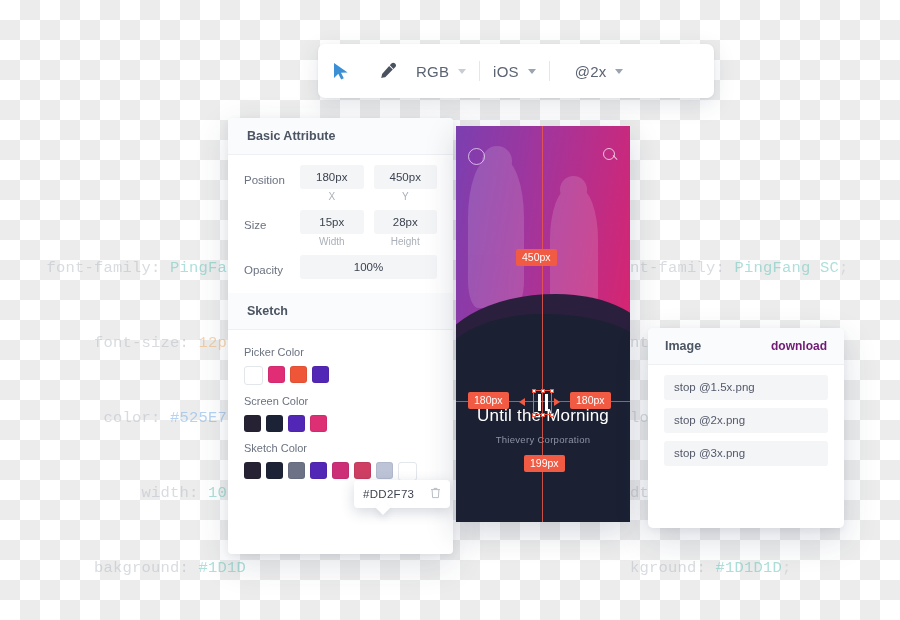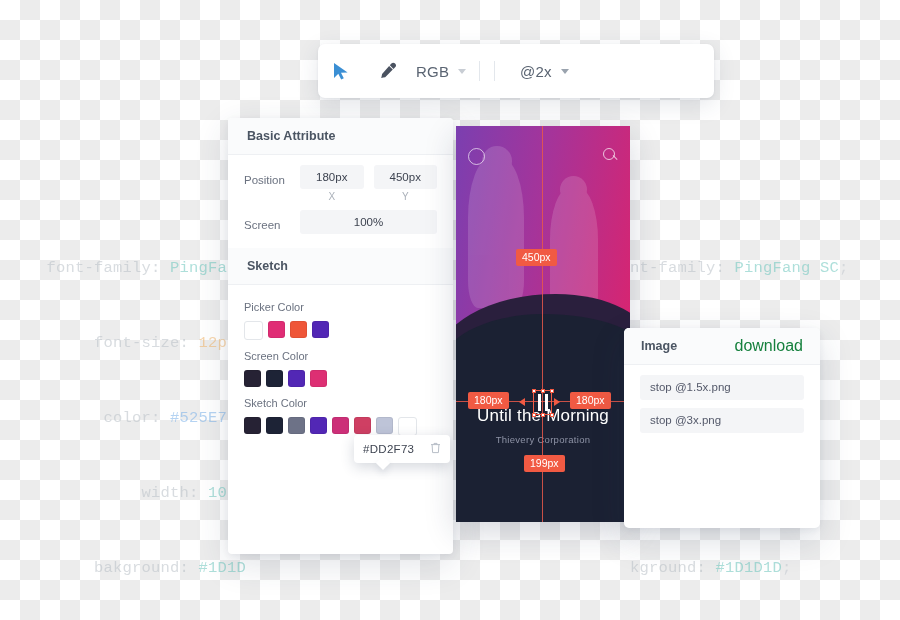--- a/index.html
+++ b/index.html
@@ -126,31 +126,31 @@
   .sel-box{
     position:absolute;left:77px;top:264px;width:19px;height:25px;
     border:1.3px solid #f15a43;box-sizing:border-box;
   }
   .sel-h{position:absolute;width:4px;height:4px;background:#fff;border:1px solid #f15a43;box-sizing:border-box;}
   .pause-bar{position:absolute;top:3px;width:3px;height:17px;background:#fff;}
   .arrowcap{position:absolute;top:272px;width:0;height:0;border-top:4px solid transparent;border-bottom:4px solid transparent;}
 
   
   .panel-img{
-    position:absolute;left:624px;top:328px;width:196px;height:200px;
+    position:absolute;left:648px;top:328px;width:196px;height:200px;
     background:#fff;border-radius:5px;
     box-shadow:0 12px 34px rgba(40,55,85,.16), 0 2px 6px rgba(40,55,85,.07);
     overflow:hidden;
   }
   .img-head{
     height:36px;background:#fafbfc;border-bottom:1px solid #eef0f3;
     display:flex;align-items:center;justify-content:space-between;padding:0 17px;
   }
   .img-head .t{font-size:12.5px;color:#4b5563;font-weight:bold;}
-  .img-head .d{font-size:16px;color:#15803d;cursor:pointer;}
+  .img-head .d{font-size:12px;color:#701a75;cursor:pointer;font-weight:bold;}
   .img-list{padding:10px 16px;}
   .img-row{
     height:25px;line-height:25px;background:#f4f5f7;border-radius:3px;
     font-size:11.5px;color:#54596a;padding-left:10px;margin-bottom:8px;
   }
 </style>
 </head>
 <body>
 
 <div class="codebg code-left">
@@ -181,20 +181,24 @@
     <svg width="19" height="19" viewBox="0 0 19 19">
       <path d="M13.4 1.6a2.6 2.6 0 0 1 3.7 3.7l-1.6 1.6-3.7-3.7z" fill="#4a5260"></path>
       <path d="M11.1 3.9l3.7 3.7-7.6 7.6-1.9.4-2.1.5.5-2.1.4-1.9z" fill="#4a5260"></path>
     </svg>
   </div>
   <div class="tb-group">
     <span class="tb-label">RGB</span>
     <span class="caret light"></span>
   </div>
   <div class="tb-sep"></div>
+  <div class="tb-group">
+    <span class="tb-label">iOS</span>
+    <span class="caret"></span>
+  </div>
   <div class="tb-sep"></div>
   <div class="tb-group" style="margin-left:12px">
     <span class="tb-label">@2x</span>
     <span class="caret"></span>
   </div>
 </div>
 
 <div class="panel-left">
 
   <div class="sec-head">Basic Attribute</div>
@@ -206,23 +210,35 @@
         <div class="field">180px</div>
         <div class="field-sub">X</div>
       </div>
       <div class="field-gap"></div>
       <div class="field-col">
         <div class="field">450px</div>
         <div class="field-sub">Y</div>
       </div>
     </div>
 
-
     <div class="attr-row">
-      <div class="attr-label">Screen</div>
+      <div class="attr-label">Size</div>
+      <div class="field-col">
+        <div class="field">15px</div>
+        <div class="field-sub">Width</div>
+      </div>
+      <div class="field-gap"></div>
+      <div class="field-col">
+        <div class="field">28px</div>
+        <div class="field-sub">Height</div>
+      </div>
+    </div>
+
+    <div class="attr-row">
+      <div class="attr-label">Opacity</div>
       <div class="field-col">
         <div class="field field-wide">100%</div>
       </div>
     </div>
   </div>
 
   <div class="sec-head">Sketch</div>
 
   <div class="color-body">
     <div class="color-title">Picker Color</div>
@@ -310,15 +326,16 @@
   <div class="badge" style="left:68px;top:329px;">199px</div>
 </div>
 
 <div class="panel-img">
   <div class="img-head">
     <span class="t">Image</span>
     <span class="d">download</span>
   </div>
   <div class="img-list">
     <div class="img-row">stop @1.5x.png</div>
+    <div class="img-row">stop @2x.png</div>
     <div class="img-row">stop @3x.png</div>
   </div>
 </div>
 
 </body></html>

